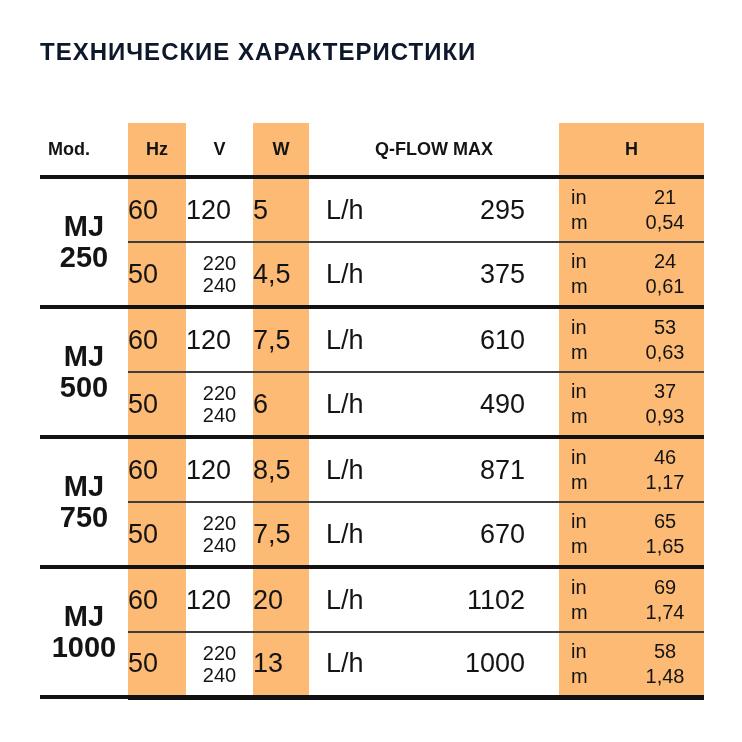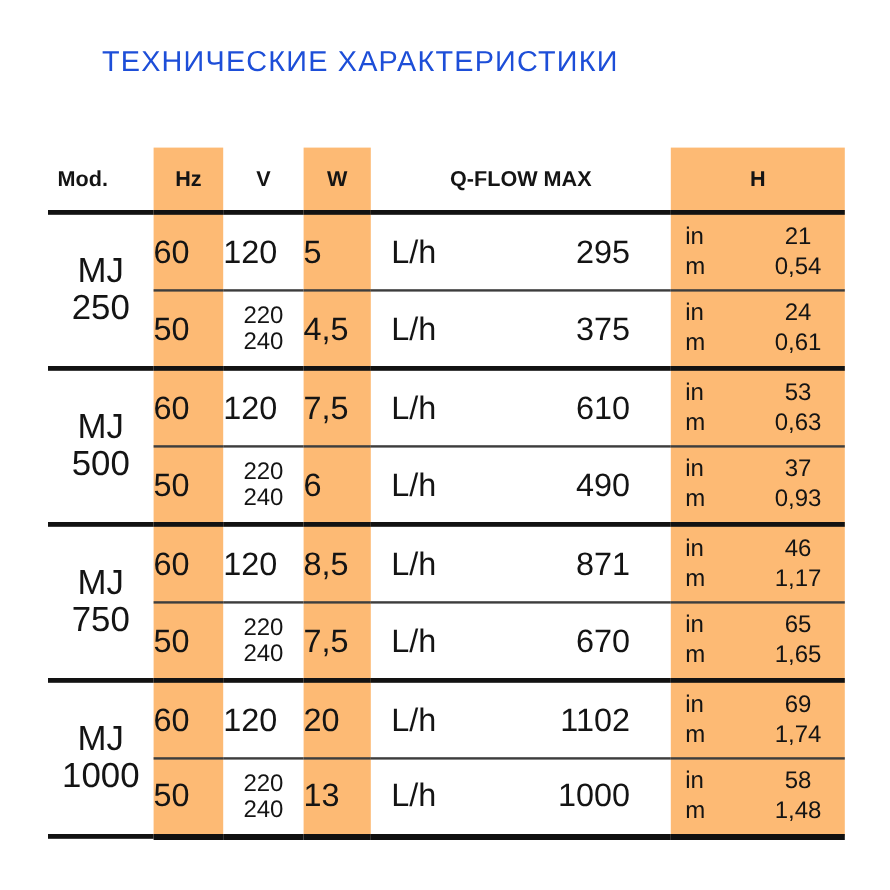--- a/index.html
+++ b/index.html
@@ -8,25 +8,24 @@
     background: #ffffff;
     font-family: "Liberation Sans", sans-serif;
     color: #141414;
     overflow: hidden;
     position: relative;
   }
   .page-title {
     position: absolute;
     left: 40px; top: 38px;
     font-size: 24px;
-    font-weight: 400;
+    font-weight: 700;
     letter-spacing: 1px;
-    color: #1d4ed8;
+    color: #0f172a;
     white-space: nowrap;
-    margin-left: 45px;
   }
   table.spec {
     position: absolute;
     left: 40px; top: 123px;
     border-collapse: collapse;
     table-layout: fixed;
     width: 664px;
   }
   col.c-mod { width: 88px; }
   col.c-hz  { width: 58px; }
@@ -47,21 +46,21 @@
     border-bottom: 4px solid #121212;
   }
   th.mod-h { text-align: left; padding-left: 8px; }
 
   .stripe { background: #fdba74; }
 
   td.mod-cell { border-bottom: 4px solid #121212; }
   .mod-stack {
     display: flex; flex-direction: column;
     align-items: center; justify-content: center;
-    font-weight: 400; font-size: 29px; line-height: 1.07;
+    font-weight: 700; font-size: 29px; line-height: 1.07;
   }
 
   td.num-cell { font-size: 27px; text-align: left; }
 
   .v-stack {
     display: flex; flex-direction: column;
     align-items: center; justify-content: center;
     font-size: 20px; line-height: 1.1;
   }
 

